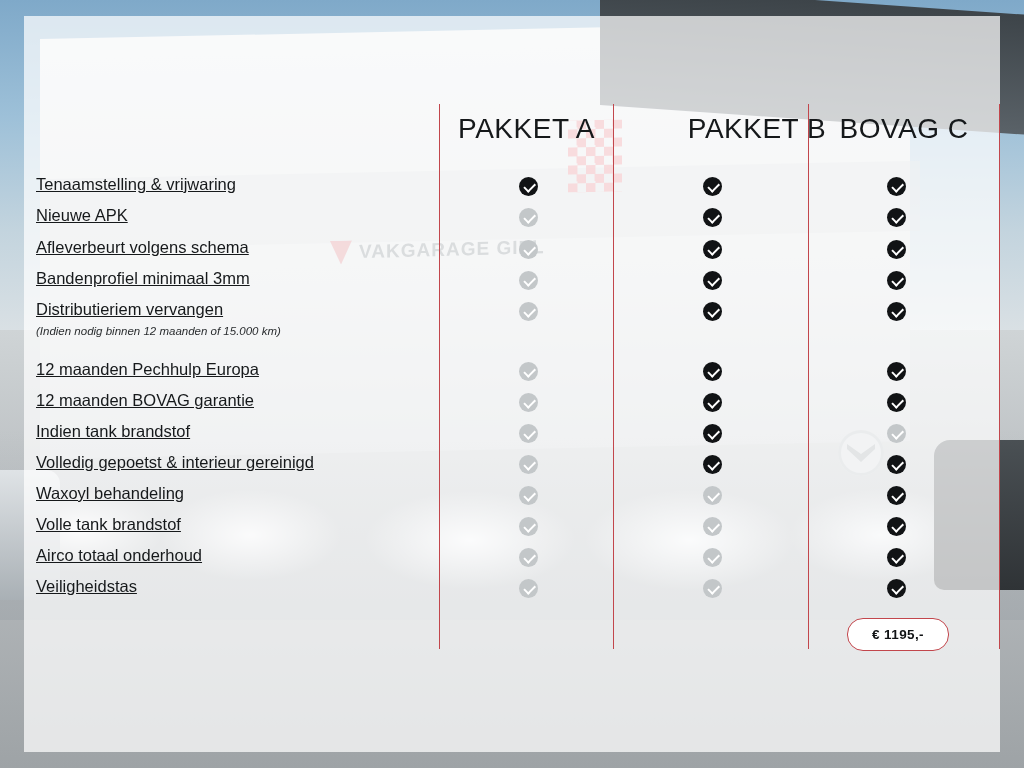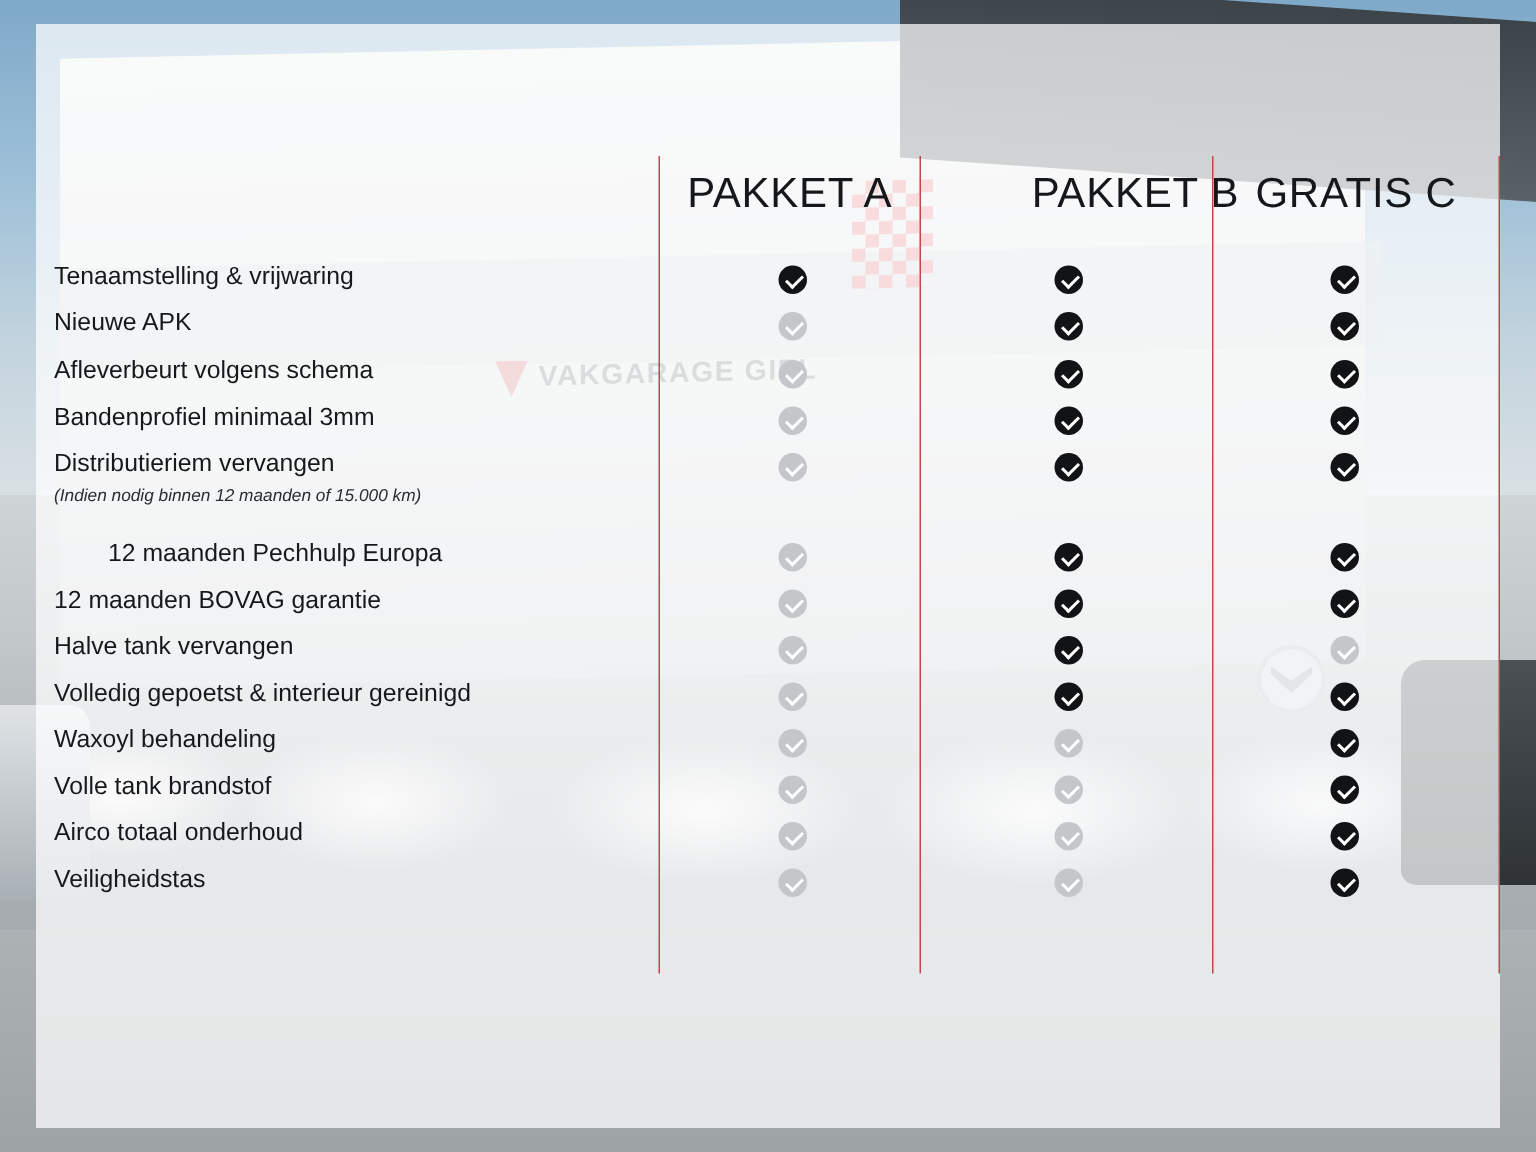--- a/index.html
+++ b/index.html
@@ -165,20 +165,21 @@
   #head-a { left: 440px; width: 173px; }
   #head-b { left: 614px; width: 194px; padding-left: 46px; }
   #head-c { left: 809px; width: 190px; }
 
   .feature-label {
     position: absolute;
     left: 36px;
     font-size: 16.5px;
     color: #16191b;
     white-space: nowrap;
+    text-decoration: underline;
   }
   .feature-sub {
     position: absolute;
     left: 36px;
     font-size: 11.5px;
     font-style: italic;
     color: #2a2d2f;
     white-space: nowrap;
   }
 
@@ -242,21 +243,21 @@
 
   <div class="content">
 
     <div class="col-divider" id="div1"></div>
     <div class="col-divider" id="div2"></div>
     <div class="col-divider" id="div3"></div>
     <div class="col-divider" id="div4"></div>
 
     <div class="pkg-head" id="head-a">PAKKET A</div>
     <div class="pkg-head" id="head-b">PAKKET B</div>
-    <div class="pkg-head" id="head-c">GRATIS C</div>
+    <div class="pkg-head" id="head-c">BOVAG C</div>
 
     <div id="rows">
         <div class="feature-label" style="top: 175px;">Tenaamstelling &amp; vrijwaring</div>
         <span class="mark on" style="left: 519px; top: 177px;"></span>
         <span class="mark on" style="left: 703px; top: 177px;"></span>
         <span class="mark on" style="left: 887px; top: 177px;"></span>
         <div class="feature-label" style="top: 206px;">Nieuwe APK</div>
         <span class="mark off" style="left: 519px; top: 208px;"></span>
         <span class="mark on" style="left: 703px; top: 208px;"></span>
         <span class="mark on" style="left: 887px; top: 208px;"></span>
@@ -266,29 +267,29 @@
         <span class="mark on" style="left: 887px; top: 240px;"></span>
         <div class="feature-label" style="top: 269px;">Bandenprofiel minimaal 3mm</div>
         <span class="mark off" style="left: 519px; top: 271px;"></span>
         <span class="mark on" style="left: 703px; top: 271px;"></span>
         <span class="mark on" style="left: 887px; top: 271px;"></span>
         <div class="feature-label" style="top: 300px;">Distributieriem vervangen</div>
         <div class="feature-sub" style="top: 325px;">(Indien nodig binnen 12 maanden of 15.000 km)</div>
         <span class="mark off" style="left: 519px; top: 302px;"></span>
         <span class="mark on" style="left: 703px; top: 302px;"></span>
         <span class="mark on" style="left: 887px; top: 302px;"></span>
-        <div class="feature-label" style="top: 360px; margin-left: 36px;">12 maanden Pechhulp Europa</div>
+        <div class="feature-label" style="top: 360px;">12 maanden Pechhulp Europa</div>
         <span class="mark off" style="left: 519px; top: 362px;"></span>
         <span class="mark on" style="left: 703px; top: 362px;"></span>
         <span class="mark on" style="left: 887px; top: 362px;"></span>
         <div class="feature-label" style="top: 391px;">12 maanden BOVAG garantie</div>
         <span class="mark off" style="left: 519px; top: 393px;"></span>
         <span class="mark on" style="left: 703px; top: 393px;"></span>
         <span class="mark on" style="left: 887px; top: 393px;"></span>
-        <div class="feature-label" style="top: 422px;">Halve tank vervangen</div>
+        <div class="feature-label" style="top: 422px;">Indien tank brandstof</div>
         <span class="mark off" style="left: 519px; top: 424px;"></span>
         <span class="mark on" style="left: 703px; top: 424px;"></span>
         <span class="mark off" style="left: 887px; top: 424px;"></span>
         <div class="feature-label" style="top: 453px;">Volledig gepoetst &amp; interieur gereinigd</div>
         <span class="mark off" style="left: 519px; top: 455px;"></span>
         <span class="mark on" style="left: 703px; top: 455px;"></span>
         <span class="mark on" style="left: 887px; top: 455px;"></span>
         <div class="feature-label" style="top: 484px;">Waxoyl behandeling</div>
         <span class="mark off" style="left: 519px; top: 486px;"></span>
         <span class="mark off" style="left: 703px; top: 486px;"></span>
@@ -300,15 +301,16 @@
         <div class="feature-label" style="top: 546px;">Airco totaal onderhoud</div>
         <span class="mark off" style="left: 519px; top: 548px;"></span>
         <span class="mark off" style="left: 703px; top: 548px;"></span>
         <span class="mark on" style="left: 887px; top: 548px;"></span>
         <div class="feature-label" style="top: 577px;">Veiligheidstas</div>
         <span class="mark off" style="left: 519px; top: 579px;"></span>
         <span class="mark off" style="left: 703px; top: 579px;"></span>
         <span class="mark on" style="left: 887px; top: 579px;"></span>
       </div>
 
+    <div class="price-pill" id="price-c">€ 1195,-</div>
 
   </div>
 </div>
 
 </body></html>

